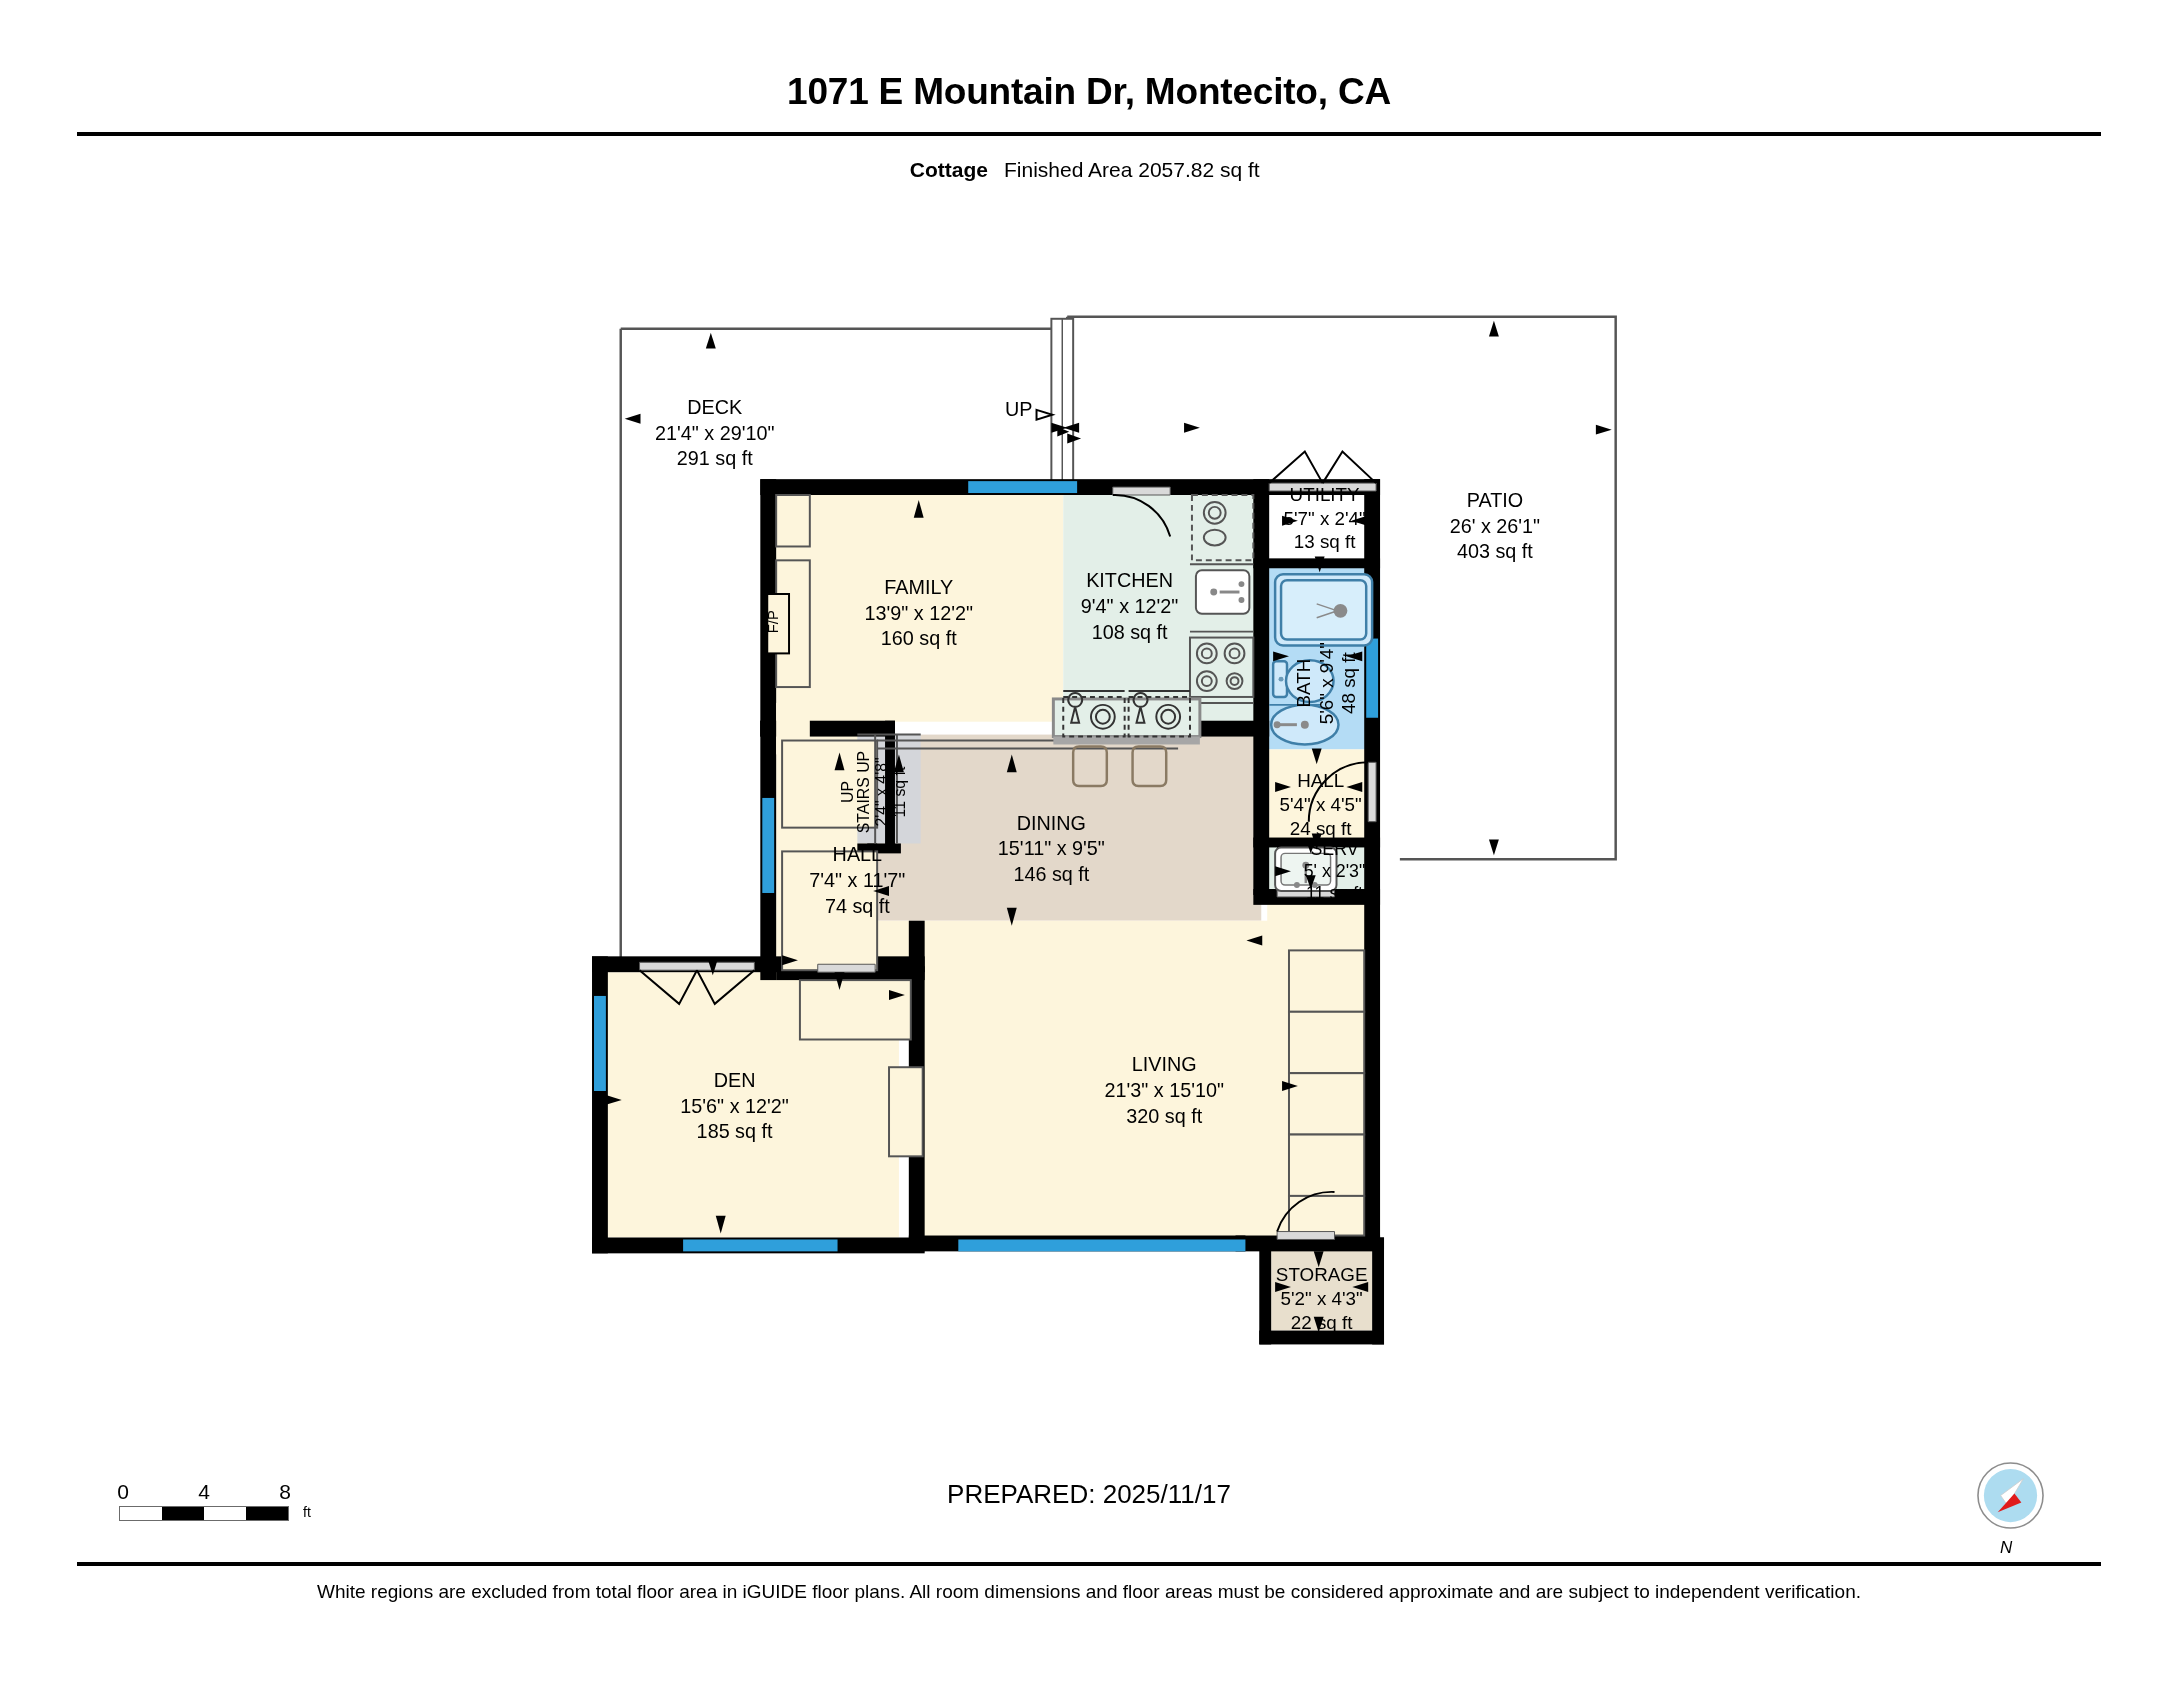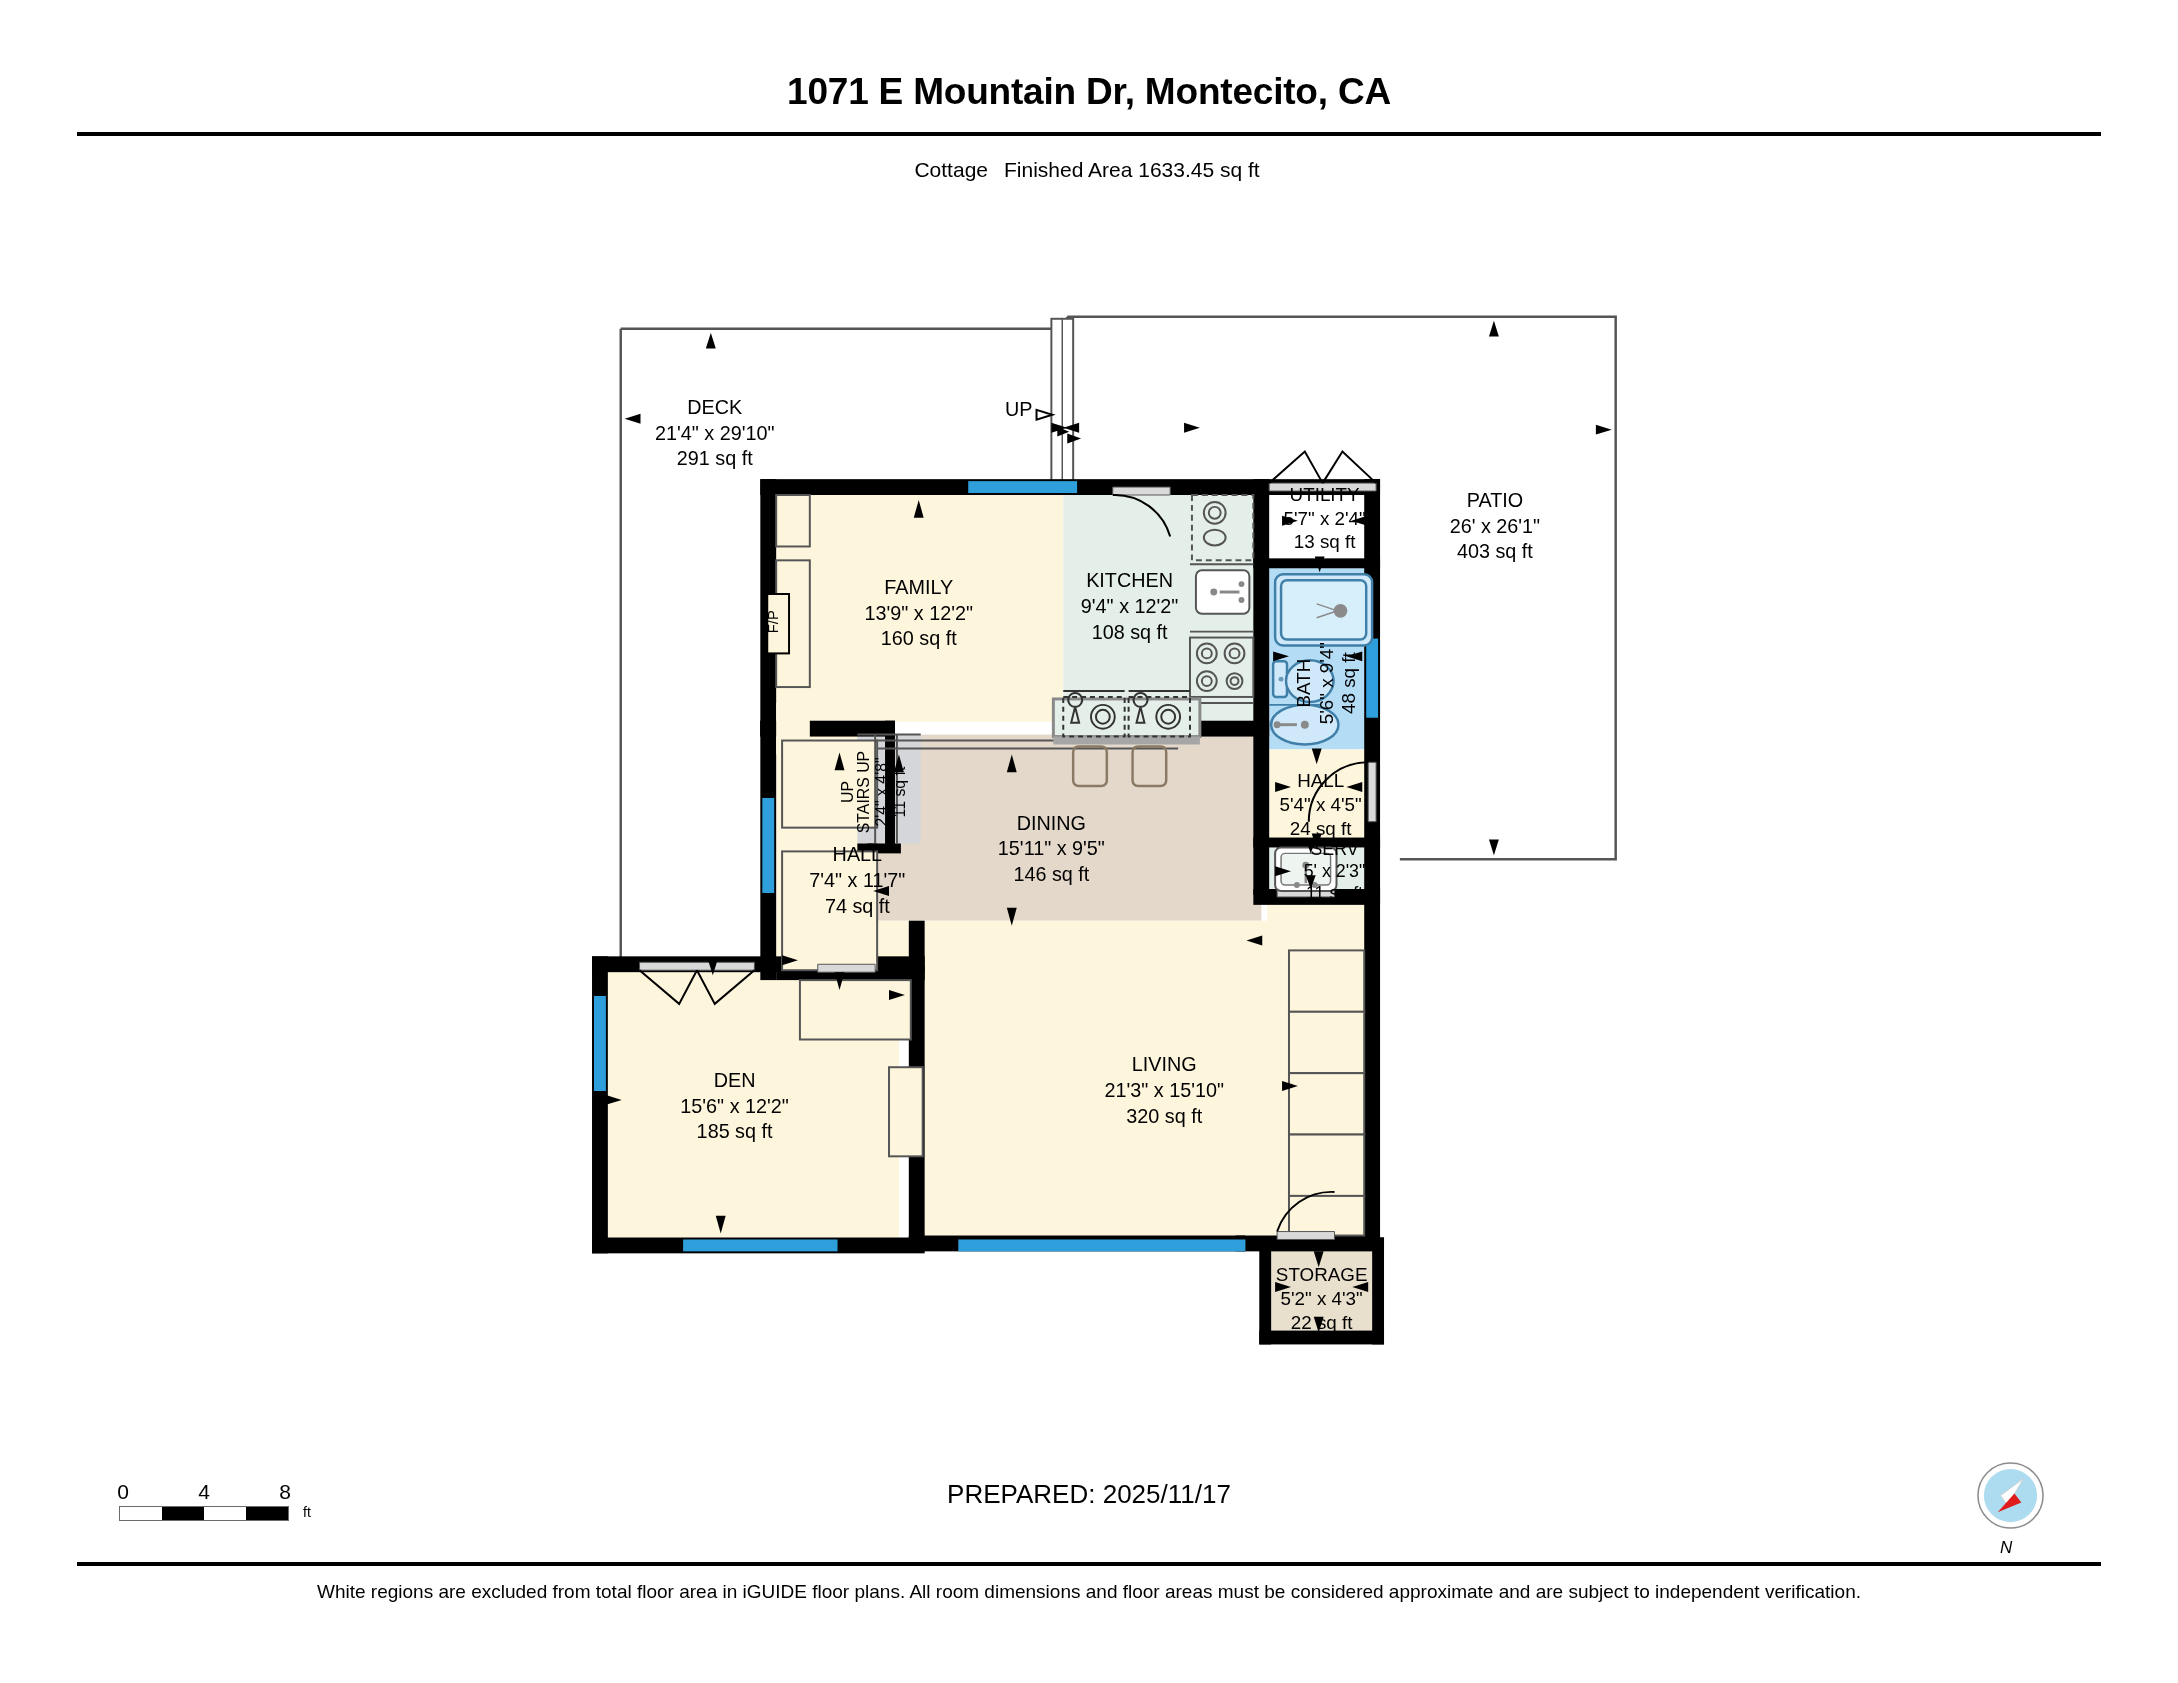--- a/index.html
+++ b/index.html
@@ -30,21 +30,21 @@
     height: 4px; background: #000;
   }
   .summary {
     position: absolute;
     left: 0; right: 0; top: 153px;
     text-align: center;
     font-size: 21px;
     line-height: 34px;
   }
   .summary .lbl {
-    font-weight: normal;
+    font-weight: bold;
     display: inline-block;
     width: 111px;
     text-align: right;
     margin-right: 16px;
   }
   .summary .val {
     display: inline-block;
     width: 297px;
     text-align: left;
   }
@@ -125,21 +125,21 @@
   text { font-family: "Liberation Sans", sans-serif; }
 </style>
 </head>
 <body>
 
 <div class="page-title">1071 E Mountain Dr, Montecito, CA</div>
 <div class="title-rule"></div>
 
 <div class="summary">
   <div>
-    <span class="lbl">Cottage</span><span class="val">Finished Area 1633.45 sq ft</span>
+    <span class="lbl">Cottage</span><span class="val">Finished Area 2057.82 sq ft</span>
   </div>
 </div>
 
 <svg id="plan" viewBox="0 0 2200 1700">
 
   <g>
     <path d="M627,332 L627,975" stroke="#555" stroke-width="2.5" fill="none"></path>
     <path d="M627,332 L1080,332" stroke="#555" stroke-width="2.5" fill="none"></path>
     <path d="M627,975 L700,975" stroke="#555" stroke-width="2.5" fill="none"></path>
 

